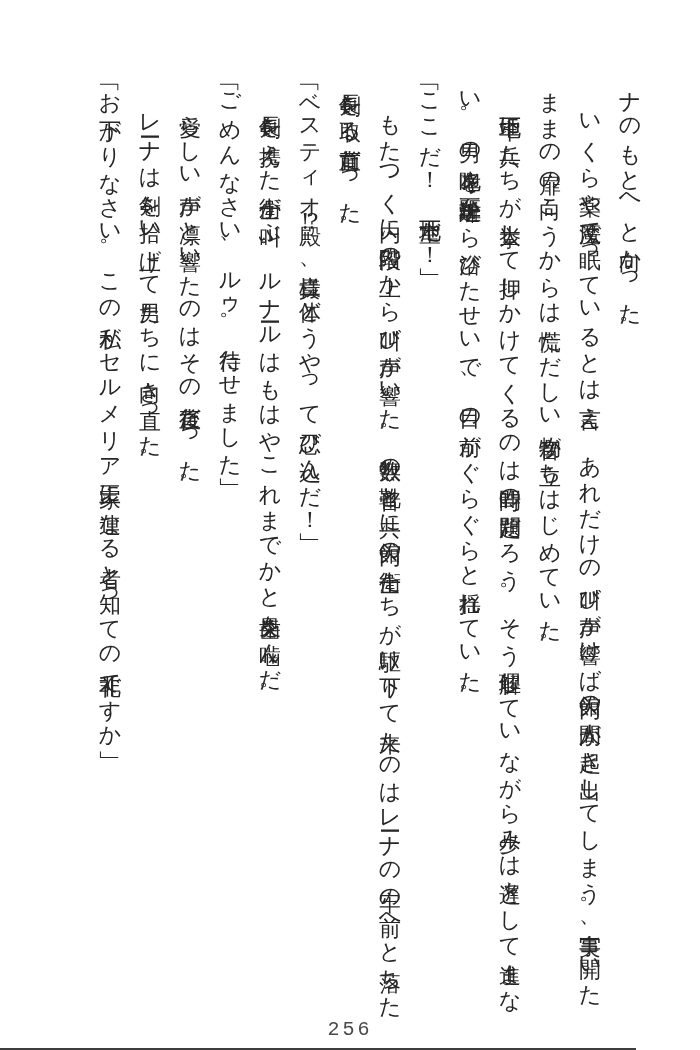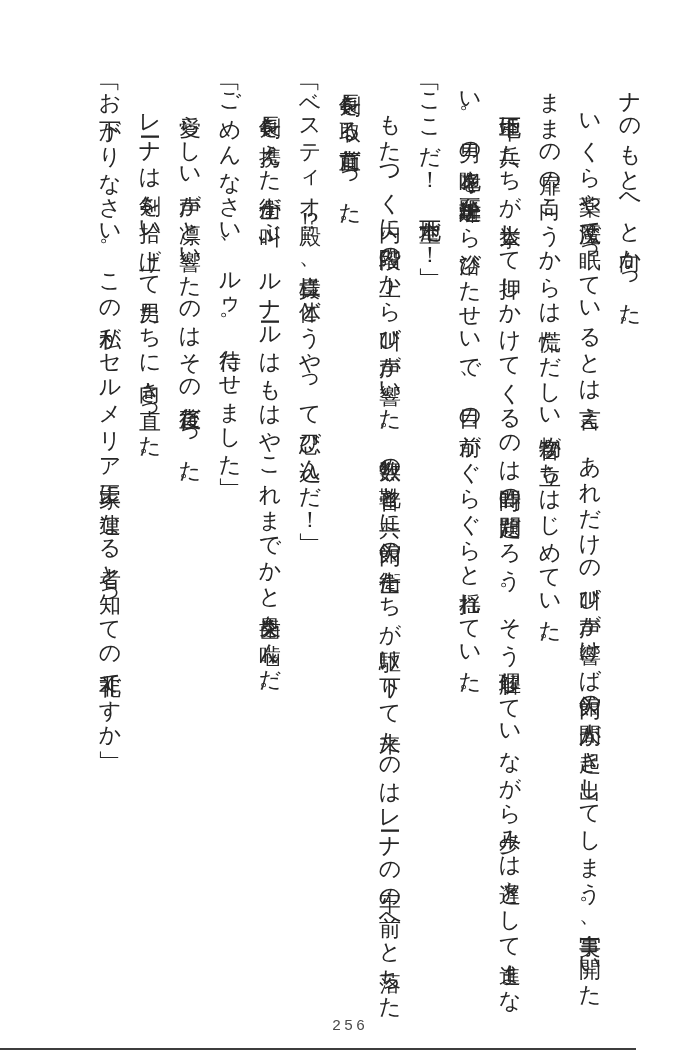--- a/index.html
+++ b/index.html
@@ -38,21 +38,21 @@
   .text-area p.indent {
     text-indent: 1em;
   }
   .folio {
     position: absolute;
     top: 1018px;
     left: 305px;
     width: 90px;
     text-align: center;
     font-family: "Liberation Mono", "DejaVu Sans Mono", monospace;
-    font-size: 15px;
+    font-size: 20px;
     letter-spacing: 3px;
     color: #4a4a4a;
   }
   
   .scan-edge {
     position: absolute;
     left: 0;
     bottom: 0;
     width: 636px;
     height: 2px;

